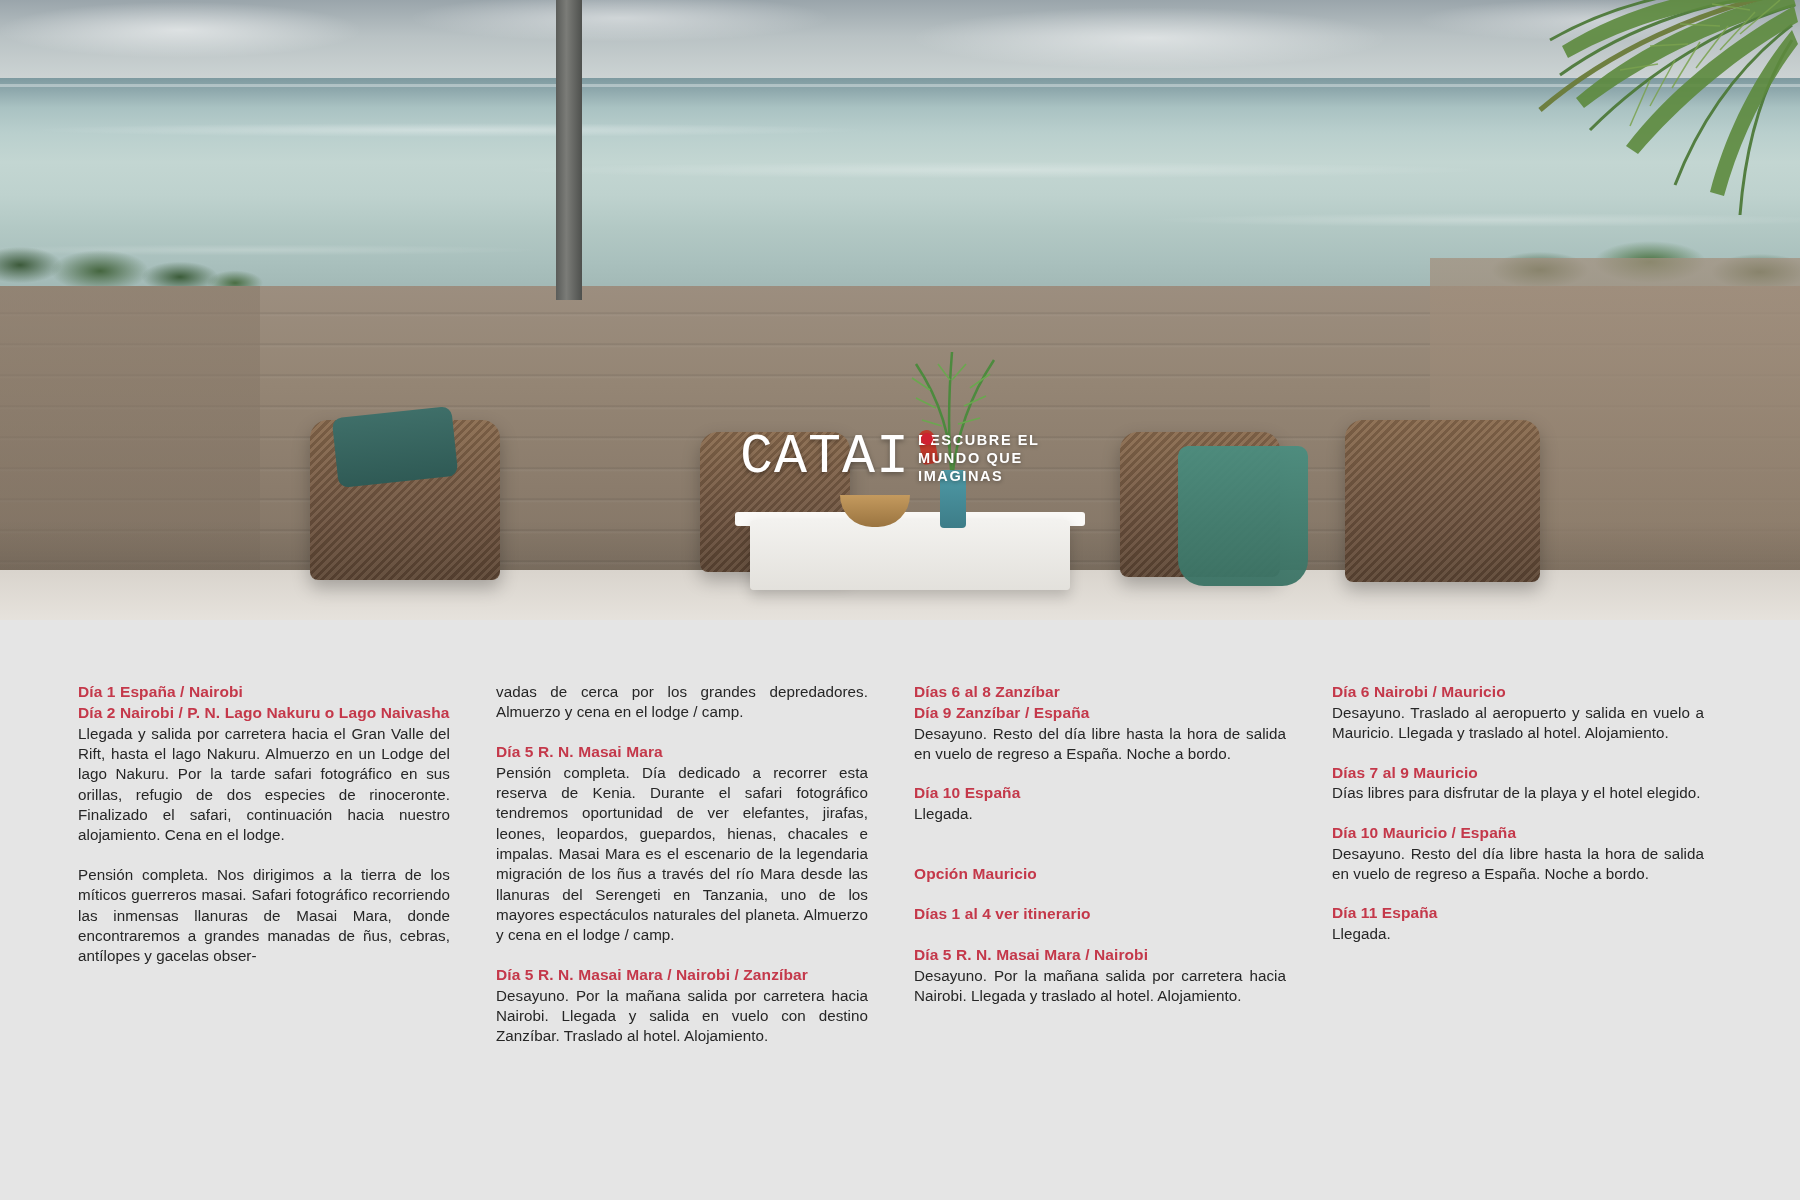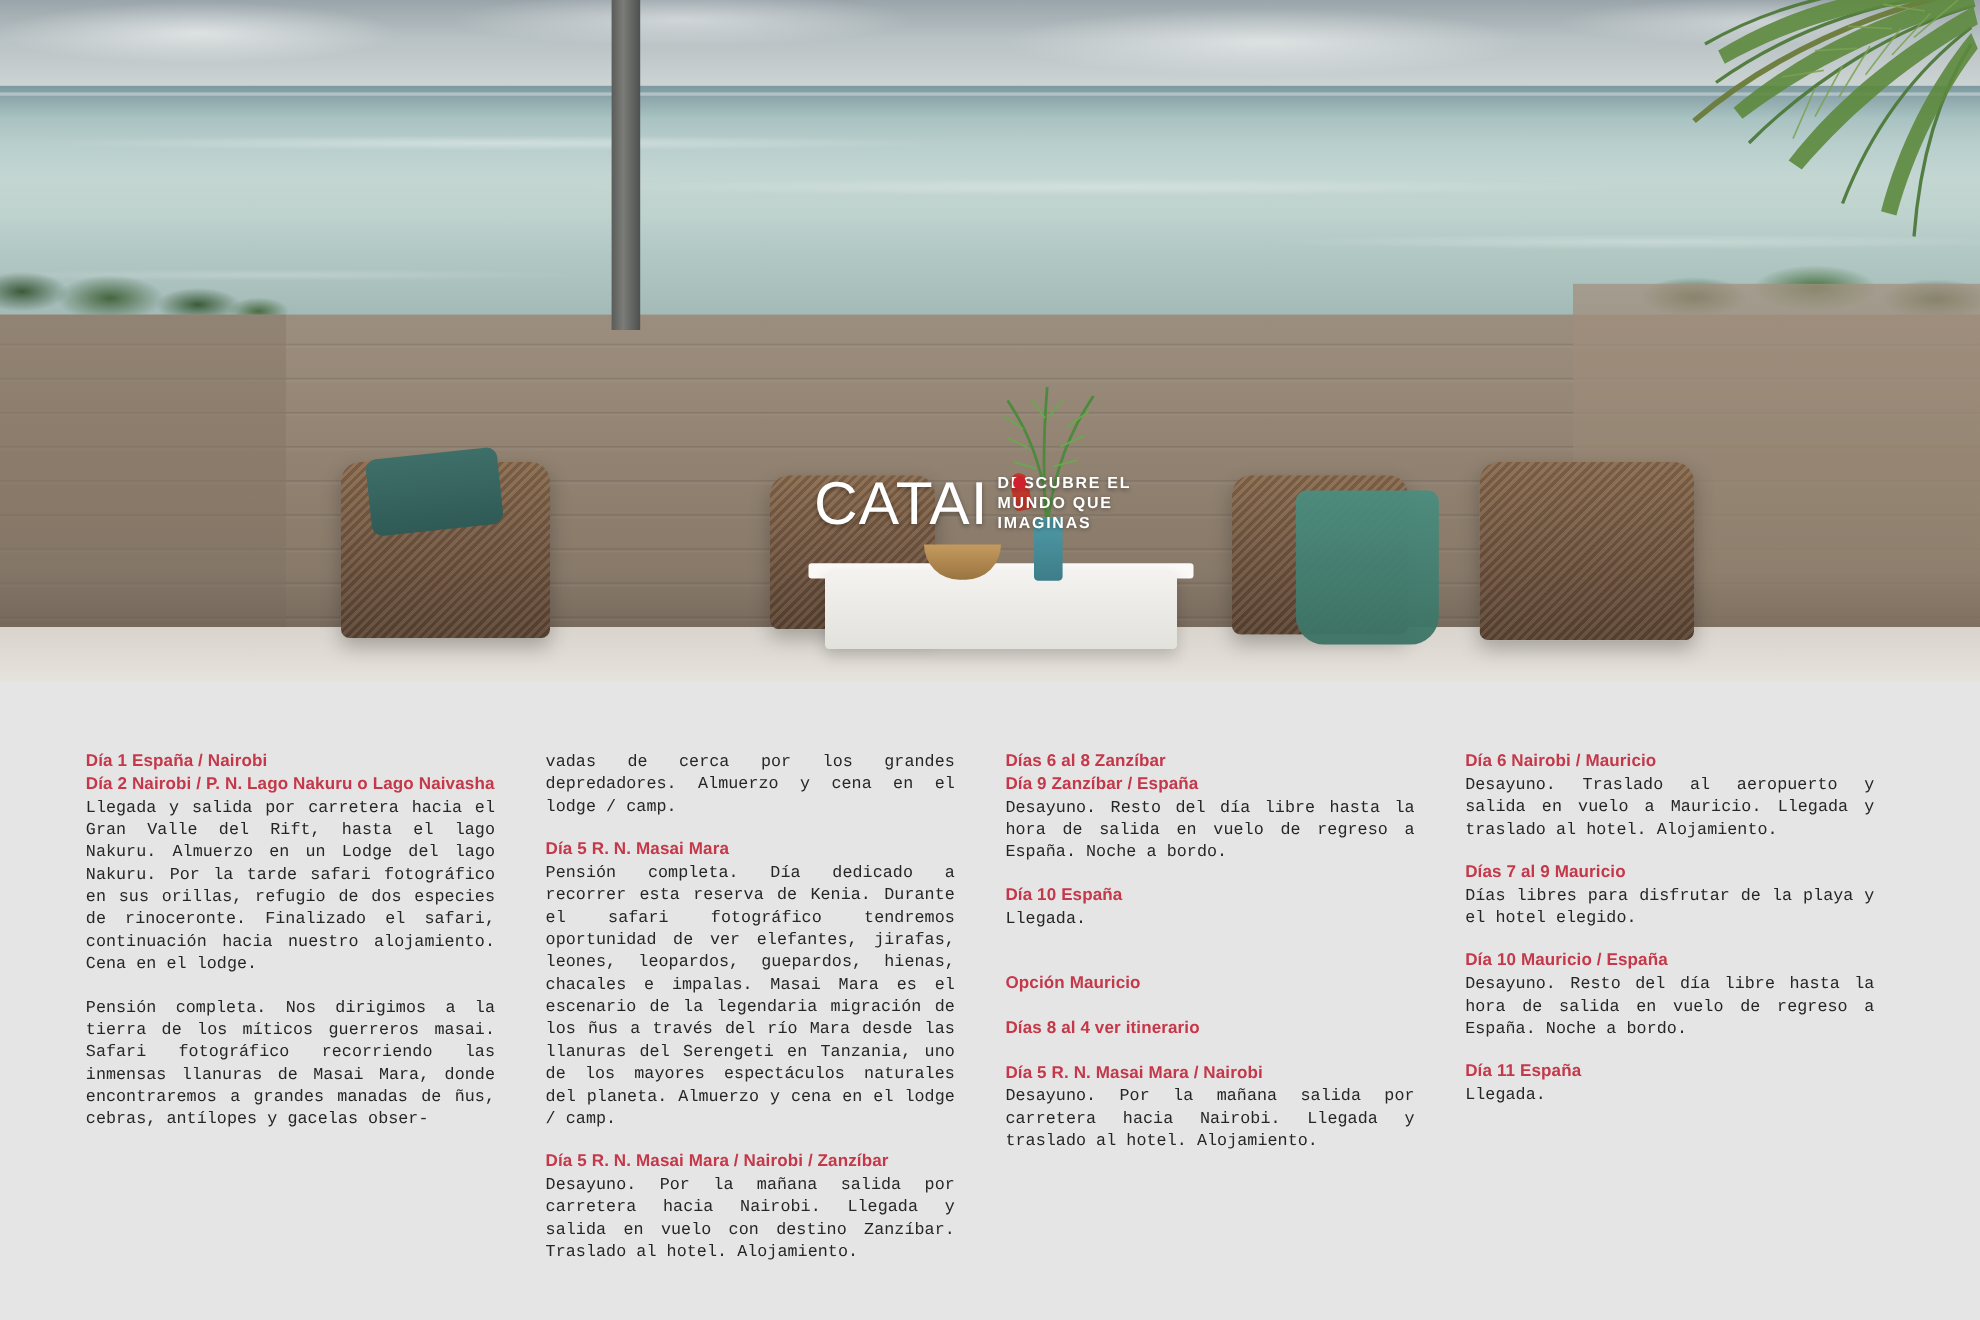--- a/index.html
+++ b/index.html
@@ -242,21 +242,21 @@
     left: 740px;
     top: 430px;
     width: 330px;
     height: 70px;
     display: flex;
     align-items: flex-start;
     gap: 8px;
     z-index: 5;
   }
   .logo-word {
-    font-family: Liberation Sans, sans-serif;
+    font-family: Liberation Mono, monospace;
     font-size: 55px;
     letter-spacing: 1px;
     color: #ffffff;
     line-height: 1;
     font-weight: 400;
     text-shadow: 0 2px 5px rgba(0,0,0,.35);
   }
   .logo-tag {
     margin-top: 1px;
     color: #ffffff;
@@ -304,21 +304,20 @@
     margin: 0 0 1px 0;
     letter-spacing: .1px;
   }
   .itin-body {
     color: #262626;
     font-size: 15.2px;
     line-height: 1.34;
     margin: 0 0 19px 0;
     text-align: justify;
     letter-spacing: .05px;
-    font-family: Liberation Mono, monospace;
   }
   .itin-body.last { margin-bottom: 0; }
   .spacer-block { height: 20px; }
 </style>
 </head>
 <body>
 
 <div class="hero">
   <div class="sky"></div>
   <div class="sky-clouds"></div>
@@ -452,21 +451,21 @@
       <div>
         <p class="itin-head">Día 10 España</p>
         <p class="itin-body">Llegada.</p>
       </div>
       <div class="spacer-block"></div>
       <div>
         <p class="itin-head">Opción Mauricio</p>
       </div>
       <div class="spacer-block"></div>
       <div>
-        <p class="itin-head">Días 8 al 4 ver itinerario</p>
+        <p class="itin-head">Días 1 al 4 ver itinerario</p>
       </div>
       <div class="spacer-block"></div>
       <div>
         <p class="itin-head">Día 5 R. N. Masai Mara / Nairobi</p>
         <p class="itin-body last">Desayuno. Por la mañana salida por carretera hacia Nairobi. Llegada y traslado al hotel. Alojamiento.</p>
       </div>
     </div>
 
     <div class="col">
       <div>

